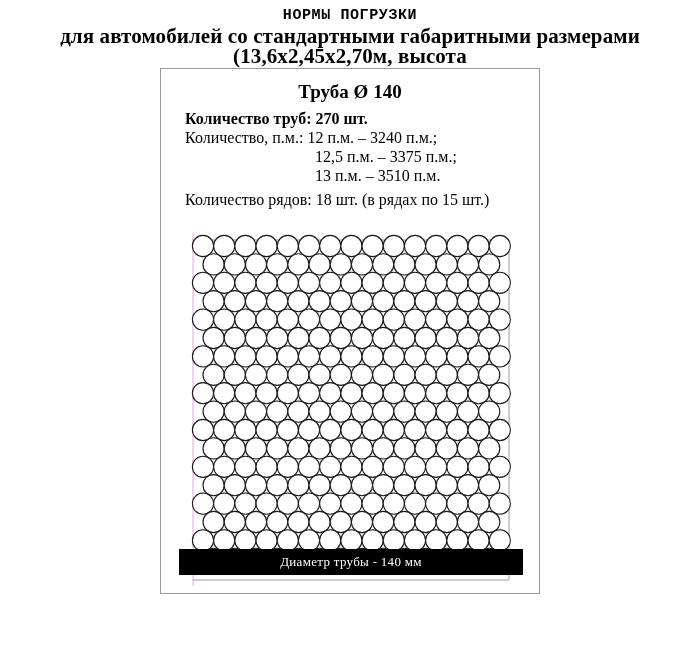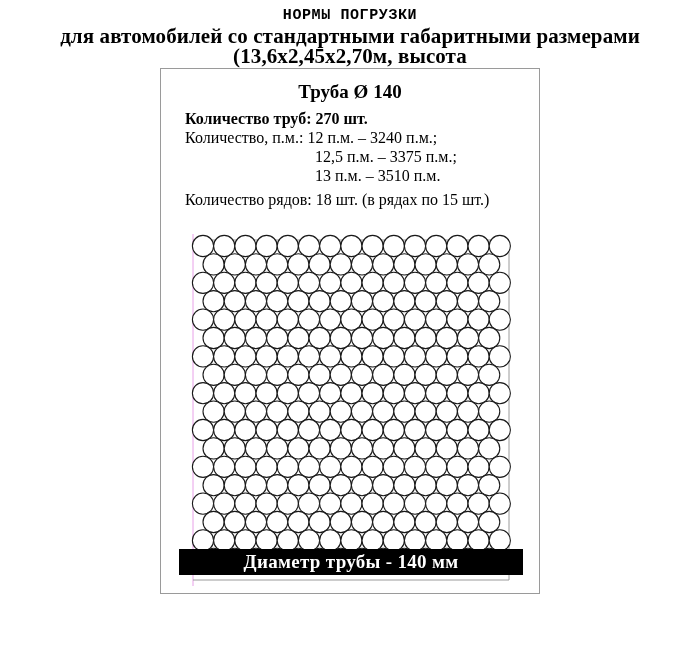--- a/index.html
+++ b/index.html
@@ -82,22 +82,22 @@
   }
   .footer-bar {
     position: absolute;
     left: 18px;
     bottom: 18px;
     width: 344px;
     height: 26px;
     background: #000000;
     color: #ffffff;
     text-align: center;
-    font-weight: bold;
-    font-size: 19px;
+    font-weight: normal;
+    font-size: 13px;
     line-height: 26px;
     letter-spacing: 0.3px;
   }
 </style>
 </head>
 <body>
 
 <div class="page">
 
   <div class="header">

